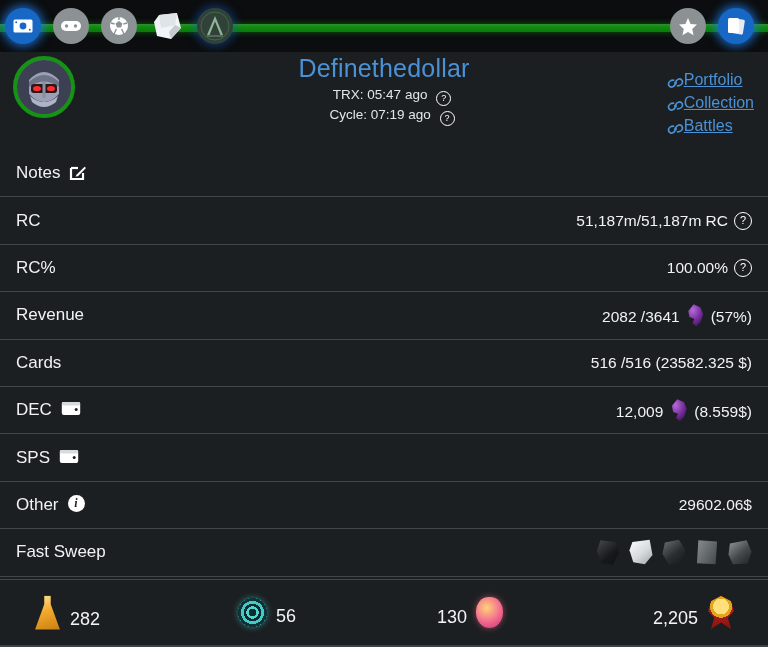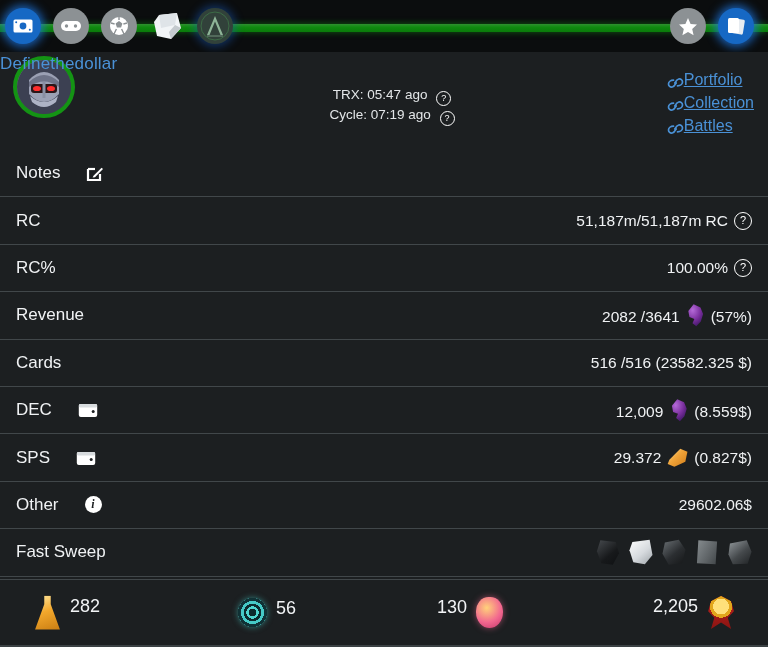--- a/index.html
+++ b/index.html
@@ -34,43 +34,43 @@
   .nav svg{display:block;}
 
   
   .identity{position:relative;height:98px;background:#1c1f21;}
   .avatar{
     position:absolute;left:13px;top:4px;width:62px;height:62px;border-radius:50%;
     background:radial-gradient(circle at 38% 32%,#8d92a8,#4a4e63 55%,#2b2e3c);
     border:4px solid #149314;box-sizing:border-box;overflow:hidden;
   }
   .title{
-    position:absolute;left:0;right:0;top:2px;
-    font-size:17px;color:#4a91d6;letter-spacing:.2px;
+    position:absolute;left:0;right:0;top:2px;text-align:center;
+    font-size:25px;color:#4a91d6;letter-spacing:.2px;
   }
   .subs{position:absolute;left:16px;right:0;top:34px;text-align:center;font-size:13.5px;color:#e3e6e8;line-height:17px;}
   .subs .q{
     display:inline-flex;align-items:center;justify-content:center;
     width:13px;height:13px;border:1.4px solid #fff;border-radius:50%;
     font-size:9px;line-height:1;margin-left:5px;vertical-align:-2px;color:#fff;
   }
   .links{position:absolute;right:14px;top:16px;text-align:left;}
   .link{display:flex;align-items:center;color:#4a91d6;font-size:16px;line-height:23px;}
   .chain{width:17px;height:14px;flex:none;}
 
   
   .rows{position:absolute;left:0;right:0;top:150px;bottom:65px;}
   .row{
     position:relative;height:47.4px;
     display:flex;align-items:center;justify-content:space-between;
     padding:0 16px;box-sizing:border-box;
     border-bottom:1px solid #41474a;
   }
   .row:first-child{border-top:0;}
-  .row .label{display:flex;align-items:center;gap:26px;font-size:17px;color:#f0f2f4;}
+  .row .label{display:flex;gap:9px;font-size:17px;color:#f0f2f4;}
   .row .value{display:flex;align-items:flex-end;gap:6px;font-size:15.5px;color:#f0f2f4;white-space:nowrap;}
   .qmark{
     display:inline-flex;align-items:center;justify-content:center;
     width:16px;height:16px;border:1.5px solid #fff;border-radius:50%;
     font-size:11px;color:#fff;line-height:1;flex:none;
   }
   .imark{
     display:inline-flex;align-items:center;justify-content:center;
     width:17px;height:17px;border-radius:50%;background:#fff;color:#1c1f21;
     font-size:12px;font-weight:bold;font-style:italic;
@@ -106,21 +106,21 @@
   .pack.p5{background:linear-gradient(140deg,#9aa0a4,#45494c 55%,#1d2022);
            clip-path:polygon(8% 16%,78% 4%,98% 48%,82% 94%,20% 96%,2% 58%);}
 
   
   .statusbar{
     position:absolute;left:0;right:0;bottom:0;height:65px;
     border-top:1px solid #41474a;border-bottom:2px solid #3b4144;
     background:#1c1f21;
     display:flex;align-items:center;
   }
-  .stat{display:flex;align-items:flex-start;gap:9px;font-size:18px;color:#f2f4f6;}
+  .stat{display:flex;align-items:flex-end;gap:9px;font-size:18px;color:#f2f4f6;}
   .s1{position:absolute;left:34px;}
   .s2{position:absolute;left:238px;}
   .s3{position:absolute;left:437px;}
   .s4{position:absolute;left:653px;}
 
   .icon-potion-gold{
     width:27px;height:34px;flex:none;
     background:linear-gradient(160deg,#ffe8a0,#f3a82c 45%,#c87c12);
     clip-path:polygon(38% 0,62% 0,62% 26%,96% 100%,4% 100%,38% 26%);
     box-shadow:0 0 5px rgba(250,190,70,.5);
@@ -353,25 +353,20 @@
       <div class="label">
         <span>SPS</span>
         <span class="wallet">
           <svg width="20" height="16" viewBox="0 0 20 16">
               <rect x="0.8" y="2" width="18.4" height="13" rx="2" fill="#fff"></rect>
               <rect x="0.8" y="2" width="18.4" height="3.4" rx="1.4" fill="#d7dbde"></rect>
               <circle cx="15.2" cy="9.6" r="1.5" fill="#1c1f21"></circle>
             </svg>
         </span>
       </div>
-      <div class="value">
-        <span>29.372</span>
-        <span class="sps"></span>
-        <span>(0.827$)</span>
-      </div>
     </div>
 
     <div class="row">
       <div class="label">
         <span>Other</span>
         <span class="imark">i</span>
       </div>
       <div class="value">29602.06$</div>
     </div>
 

